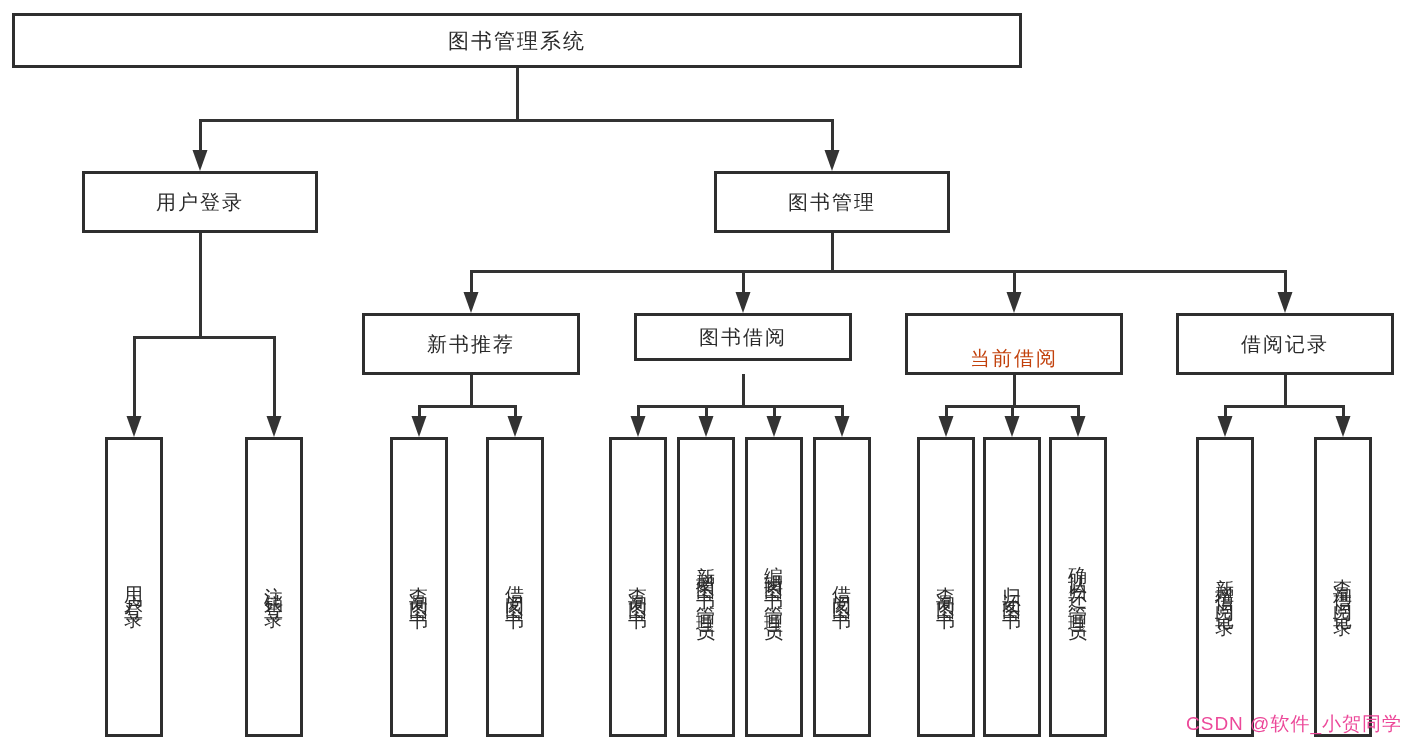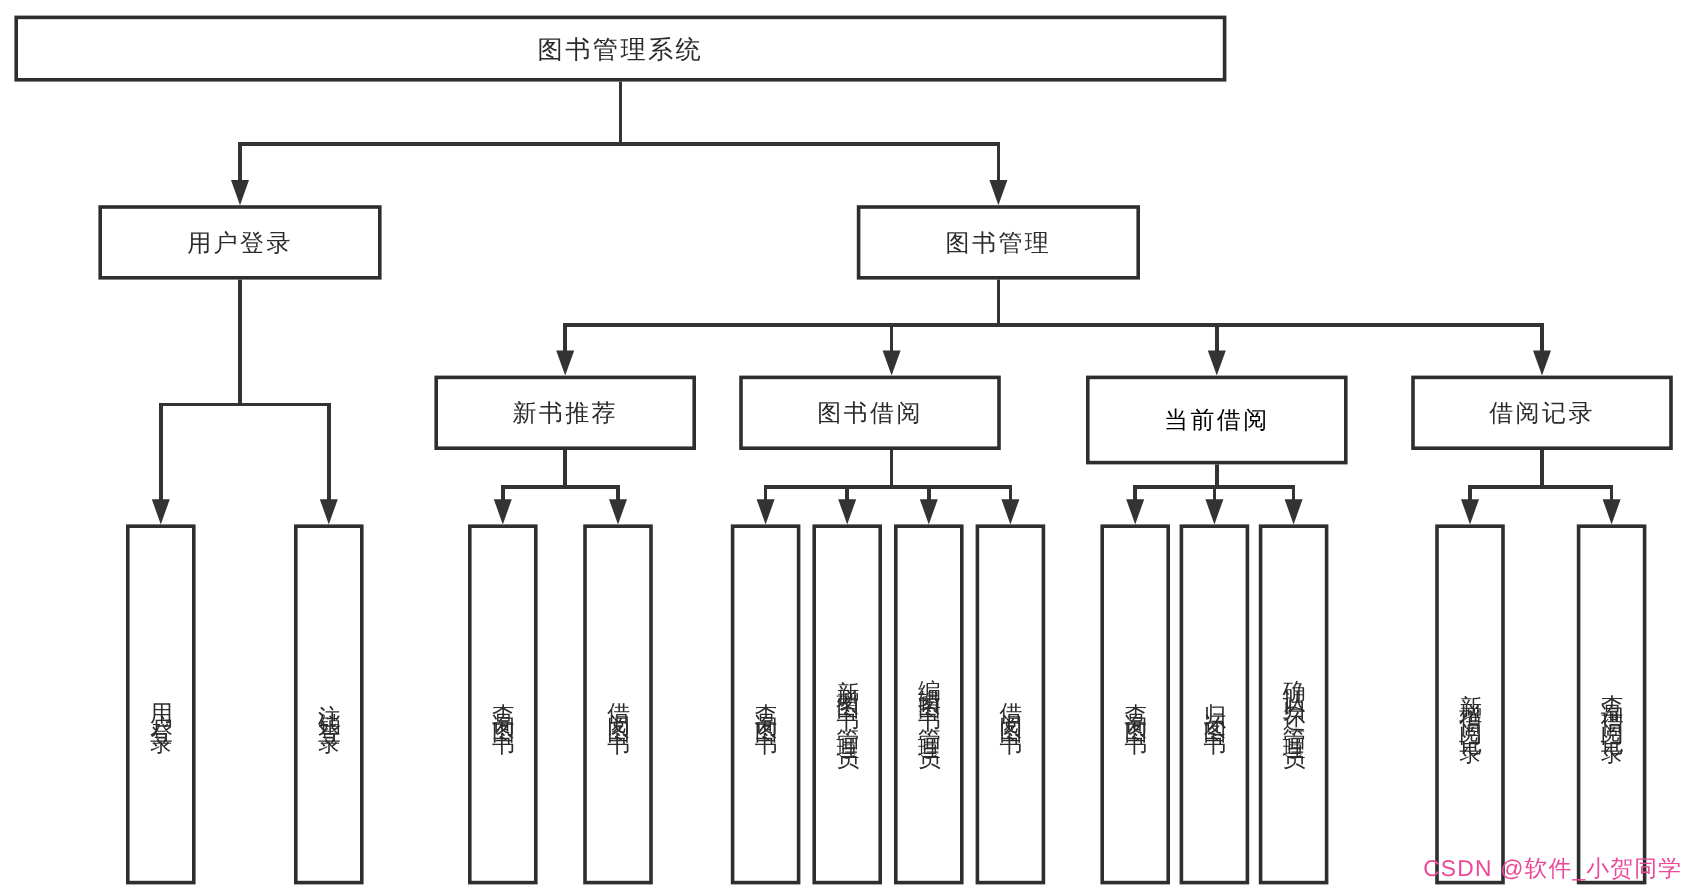--- a/index.html
+++ b/index.html
@@ -133,24 +133,24 @@
       </div>
       <div class="node h" style="left: 82px; top: 171px; width: 236px; height: 62px; border-color: rgb(46, 46, 46); color: rgb(43, 43, 43);">
         <span>用户登录</span>
       </div>
       <div class="node h" style="left: 362px; top: 313px; width: 218px; height: 62px; border-color: rgb(46, 46, 46); color: rgb(43, 43, 43);">
         <span>新书推荐</span>
       </div>
       <div class="node h" style="left: 714px; top: 171px; width: 236px; height: 62px; border-color: rgb(46, 46, 46); color: rgb(43, 43, 43);">
         <span>图书管理</span>
       </div>
-      <div class="node h" style="left: 616px; top: 313px; width: 218px; height: 62px; border-color: rgb(46, 46, 46); color: rgb(43, 43, 43);">
+      <div class="node h" style="left: 634px; top: 313px; width: 218px; height: 48px; border-color: rgb(46, 46, 46); color: rgb(43, 43, 43);">
         <span>图书借阅</span>
       </div>
-      <div class="node h" style="left: 905px; top: 313px; width: 218px; height: 74px; border-color: rgb(46, 46, 46); color: #000000;">
+      <div class="node h" style="left: 905px; top: 313px; width: 218px; height: 62px; border-color: rgb(46, 46, 46); color: #c2410c; align-items: flex-end;">
         <span>当前借阅</span>
       </div>
       <div class="node h" style="left: 1176px; top: 313px; width: 218px; height: 62px; border-color: rgb(46, 46, 46); color: rgb(43, 43, 43);">
         <span>借阅记录</span>
       </div>
       <div class="node v" style="left: 105px; top: 437px; width: 58px; height: 300px; border-color: rgb(46, 46, 46); color: rgb(43, 43, 43);">
         <span class="vtext">用户登录</span>
       </div>
       <div class="node v" style="left: 245px; top: 437px; width: 58px; height: 300px; border-color: rgb(46, 46, 46); color: rgb(43, 43, 43);">
         <span class="vtext">注销登录</span>

